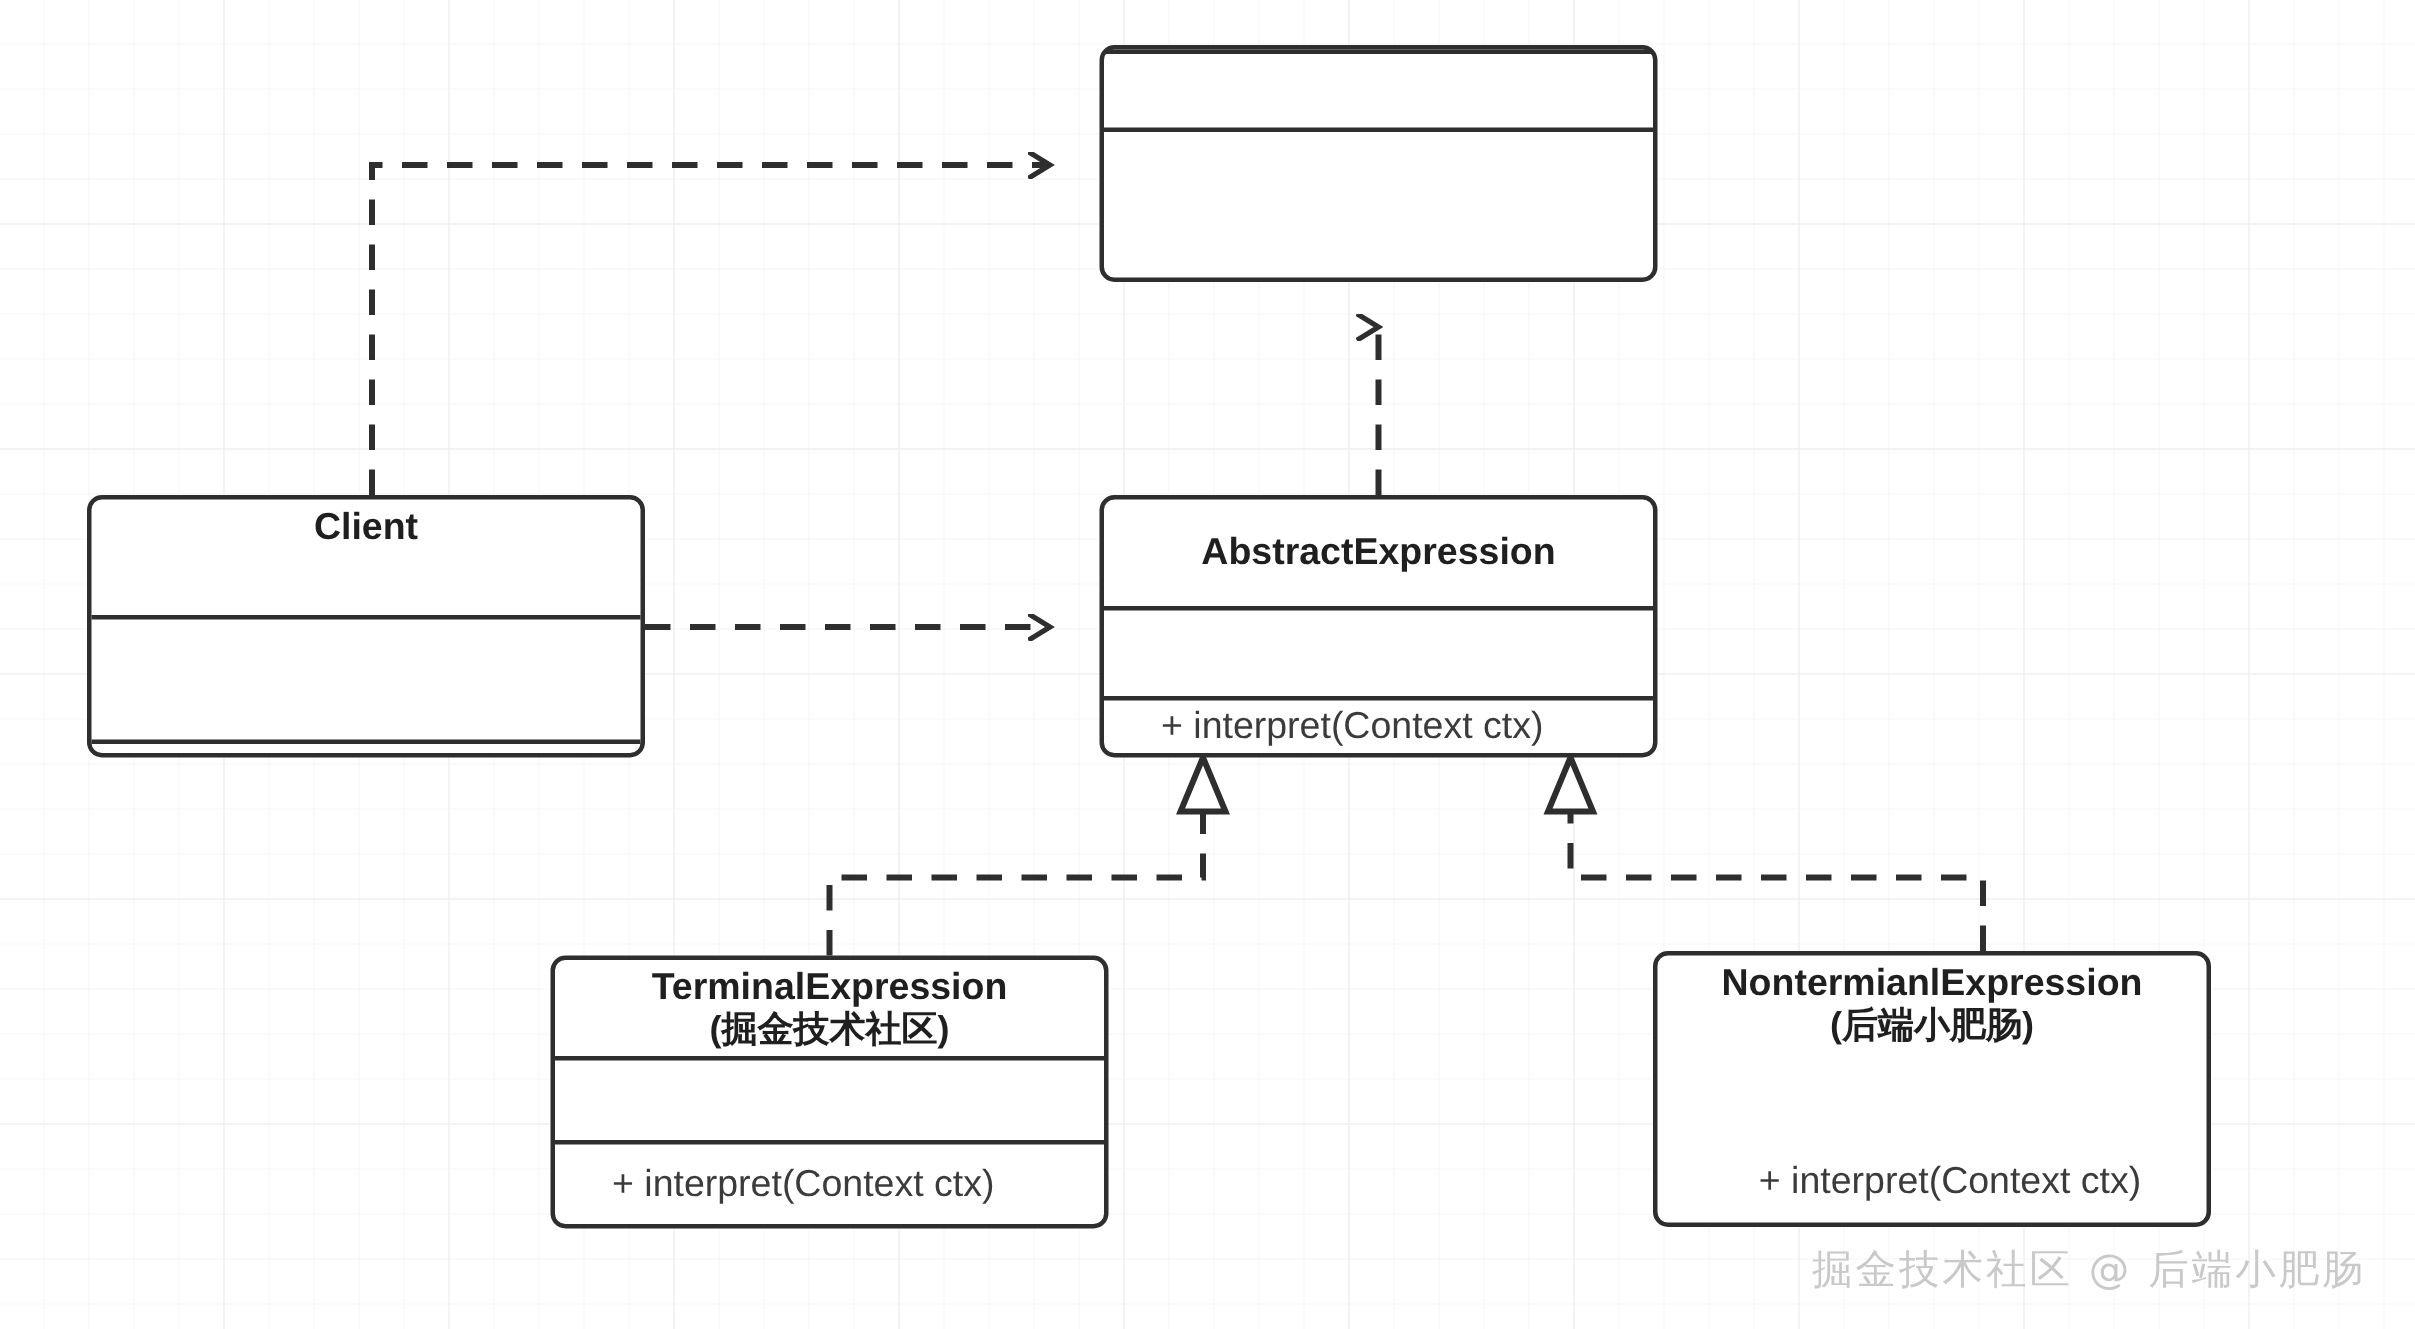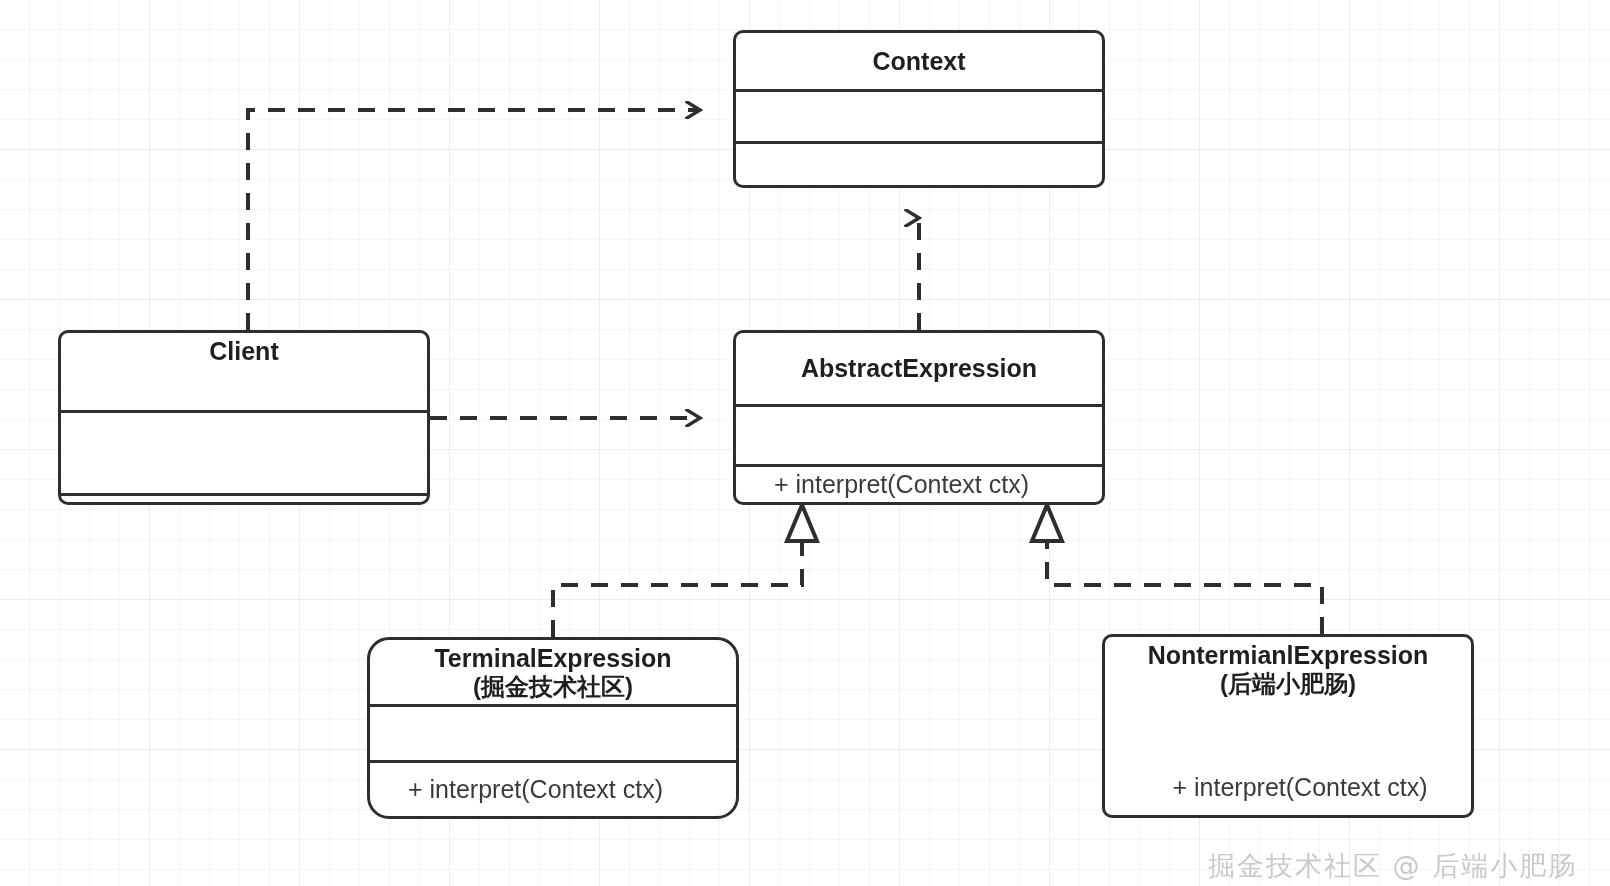--- a/index.html
+++ b/index.html
@@ -75,21 +75,20 @@
   }
   .uml-row.empty { color: transparent; }
   .watermark {
     position: absolute;
     color: #c9c9c9;
     font-size: 27px;
     letter-spacing: 2px;
     white-space: nowrap;
     z-index: 8;
     font-family: "DejaVu Sans", "Liberation Sans", sans-serif;
-    margin-top: 20px;
   }
 </style>
 </head>
 <body>
 
 <div id="canvas">
 
   <svg id="edge-layer" viewBox="0 0 1610 886" xmlns="http://www.w3.org/2000/svg">
     <defs>
       <marker id="openArrowRight" markerWidth="18" markerHeight="18" refX="15" refY="9" orient="auto" markerUnits="userSpaceOnUse">
@@ -117,23 +116,20 @@
       <path d="M 802,505 L 787,541 L 817,541 Z" fill="#ffffff" stroke="#2e2e2e" stroke-width="4" stroke-linejoin="miter"></path>
     </g>
 
     <g>
       <path d="M 1322,634 L 1322,585 L 1047,585 L 1047,540" fill="none" stroke="#2e2e2e" stroke-width="4" stroke-dasharray="17,13" stroke-linecap="butt"></path>
       <path d="M 1047,505 L 1032,541 L 1062,541 Z" fill="#ffffff" stroke="#2e2e2e" stroke-width="4" stroke-linejoin="miter"></path>
     </g>
   </svg>
 
   <div class="uml-class" style="left:733px; top:30px; width:372px; height:158px;">
-    <div class="uml-title" style="height:56px;">
-      <span>Context</span>
-    </div>
     <div class="uml-sep"></div>
     <div class="uml-row empty" style="height:49px;"></div>
     <div class="uml-sep"></div>
     <div class="uml-row empty" style="flex:1;"></div>
   </div>
 
   <div class="uml-class" style="left:58px; top:330px; width:372px; height:175px;gap:40px;">
     <div class="uml-title" style="height:57px;">
       <span>Client</span>
     </div>
@@ -146,21 +142,21 @@
   <div class="uml-class" style="left:733px; top:330px; width:372px; height:175px;">
     <div class="uml-title" style="height:71px;">
       <span>AbstractExpression</span>
     </div>
     <div class="uml-sep"></div>
     <div class="uml-row empty" style="height:57px;"></div>
     <div class="uml-sep"></div>
     <div class="uml-row" style="flex:1;">+ interpret(Context ctx)</div>
   </div>
 
-  <div class="uml-class" style="left:367px; top:637px; width:372px; height:182px;border-radius:22px;">
+  <div class="uml-class" style="left:367px; top:637px; width:372px; height:182px;">
     <div class="uml-title" style="height:64px;">
       <span>TerminalExpression</span>
       <span class="sub">(掘金技术社区)</span>
     </div>
     <div class="uml-sep"></div>
     <div class="uml-row empty" style="height:53px;"></div>
     <div class="uml-sep"></div>
     <div class="uml-row" style="flex:1;">+ interpret(Context ctx)</div>
   </div>
 

